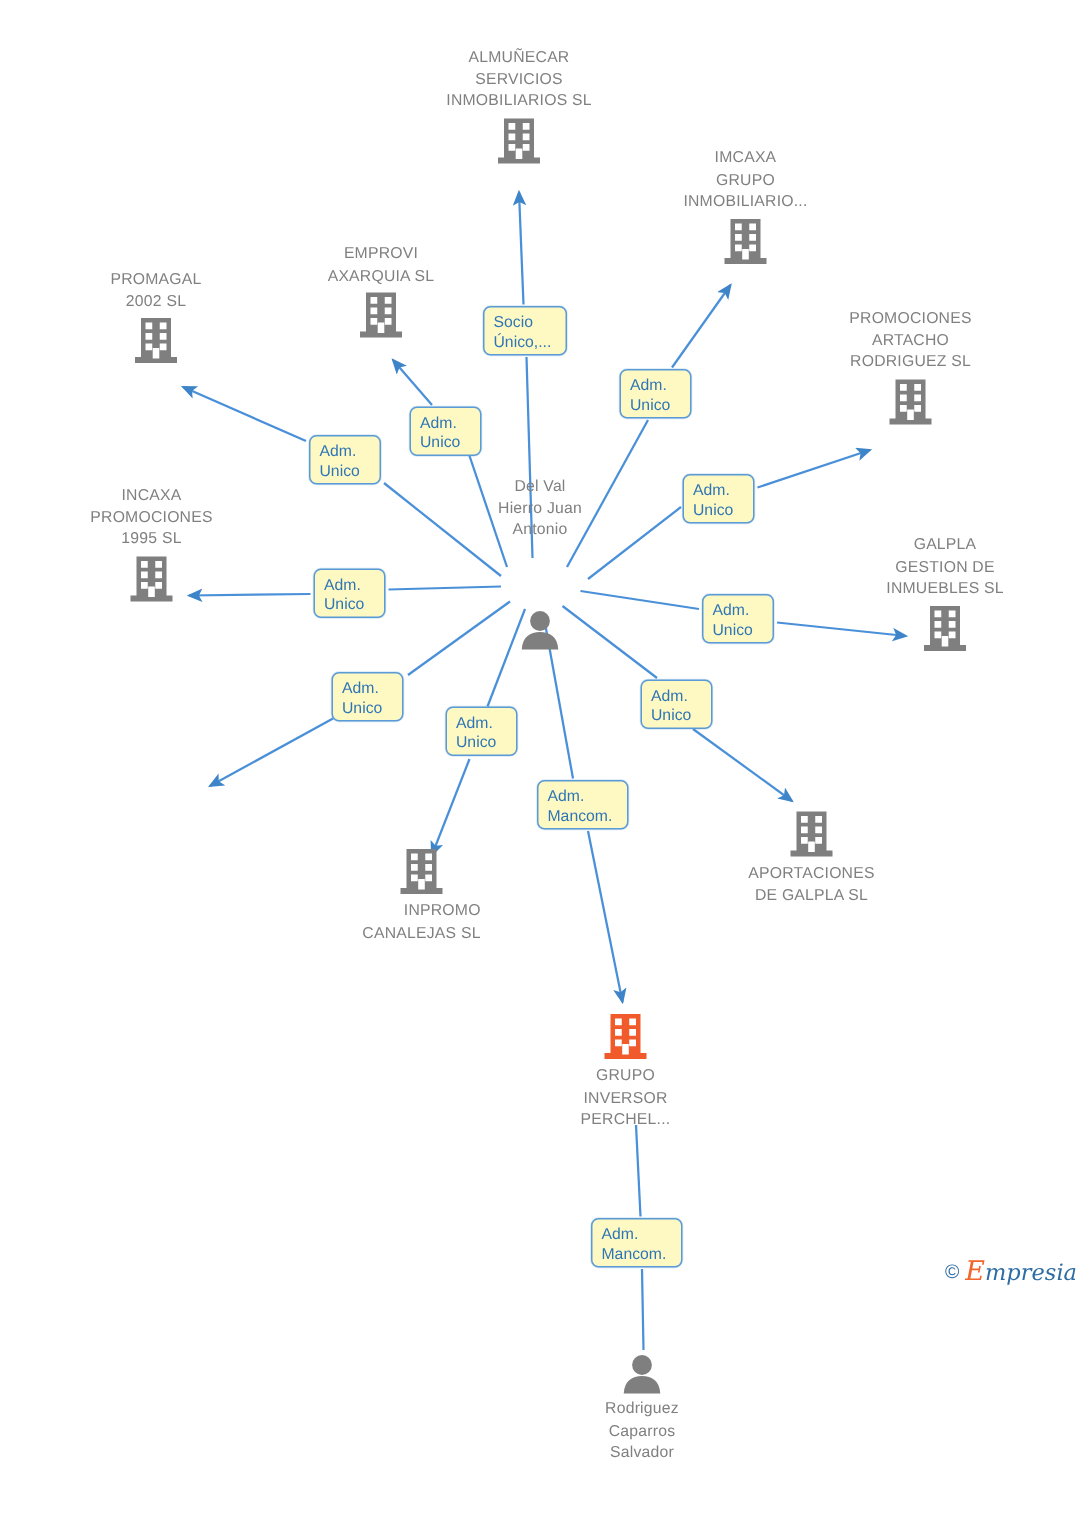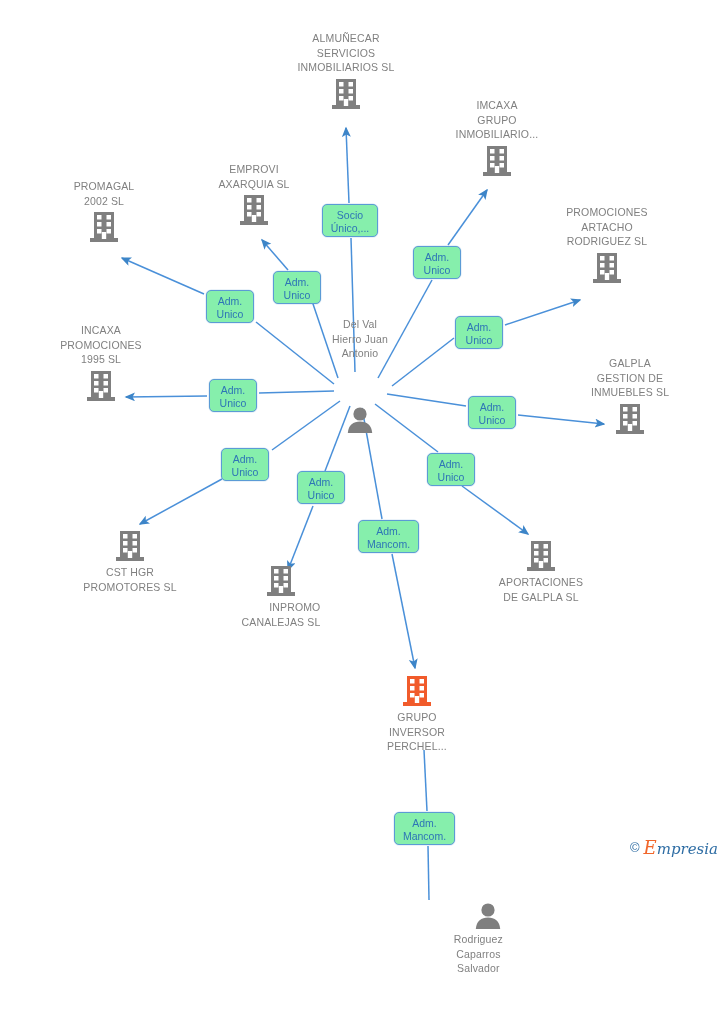--- a/index.html
+++ b/index.html
@@ -49,25 +49,25 @@
   }
   .node.label-above { flex-direction: column; }
   .node.label-above .label { margin-bottom: 2px; }
   .node.label-below .label { margin-top: 2px; }
 
   .edge-label {
     position: absolute;
     box-sizing: border-box;
     border: 1.6px solid #5B9BD5;
     border-radius: 5px;
-    background: #86efac;
+    background: #fef9c3;
     color: #2E75B6;
     font-size: 10.5px;
     line-height: 13px;
-    text-align: center;
+    text-align: left;
     padding: 4px 6px 5px 6px;
     white-space: pre-line;
     box-shadow: 0 0 0 0.5px rgba(91,155,213,0.25);
   }
   .watermark {
     position: absolute;
     right: 10px;
     bottom: 6px;
     display: flex;
     align-items: center;
@@ -307,41 +307,20 @@
             <rect x="8" y="12" width="4.5" height="4.5"></rect>
             <rect x="17.5" y="12" width="4.5" height="4.5"></rect>
             <rect x="8" y="19" width="4.5" height="4.5"></rect>
             <rect x="17.5" y="19" width="4.5" height="4.5"></rect>
             <rect x="12.8" y="22" width="4.4" height="7"></rect>
           </g>
         </svg>
     </span>
   </div>
 
-  <div class="node label-below" style="left:130px; top:529px;">
-    <span class="glyph">
-      <svg width="30" height="34" viewBox="0 0 30 34">
-          <g fill="#7F7F7F">
-            <rect x="5" y="2" width="20" height="27"></rect>
-            <rect x="1" y="28" width="28" height="4"></rect>
-          </g>
-          <g fill="#ffffff">
-            <rect x="8" y="5" width="4.5" height="4.5"></rect>
-            <rect x="17.5" y="5" width="4.5" height="4.5"></rect>
-            <rect x="8" y="12" width="4.5" height="4.5"></rect>
-            <rect x="17.5" y="12" width="4.5" height="4.5"></rect>
-            <rect x="8" y="19" width="4.5" height="4.5"></rect>
-            <rect x="17.5" y="19" width="4.5" height="4.5"></rect>
-            <rect x="12.8" y="22" width="4.4" height="7"></rect>
-          </g>
-        </svg>
-    </span>
-    <span class="label">CST HGR
-PROMOTORES SL</span>
-  </div>
 
   <div class="node label-below" style="left:281px; top:564px;text-align:right;">
     <span class="glyph">
       <svg width="30" height="34" viewBox="0 0 30 34">
           <g fill="#7F7F7F">
             <rect x="5" y="2" width="20" height="27"></rect>
             <rect x="1" y="28" width="28" height="4"></rect>
           </g>
           <g fill="#ffffff">
             <rect x="8" y="5" width="4.5" height="4.5"></rect>
@@ -396,21 +375,21 @@
             <rect x="17.5" y="19" width="4.5" height="4.5"></rect>
             <rect x="12.8" y="22" width="4.4" height="7"></rect>
           </g>
         </svg>
     </span>
     <span class="label">GRUPO
 INVERSOR
 PERCHEL...</span>
   </div>
 
-  <div class="node label-below" style="left:428px; top:902px;align-items:flex-end;">
+  <div class="node label-below" style="left:428px; top:902px;">
     <span class="glyph">
       <svg width="30" height="28" viewBox="0 0 30 28">
           <g fill="#7F7F7F">
             <circle cx="15" cy="8" r="6.6"></circle>
             <path d="M2.8 27 C3.4 18.6 8.4 15.4 15 15.4 C21.6 15.4 26.6 18.6 27.2 27 Z"></path>
           </g>
         </svg>
     </span>
     <span class="label">Rodriguez
 Caparros

